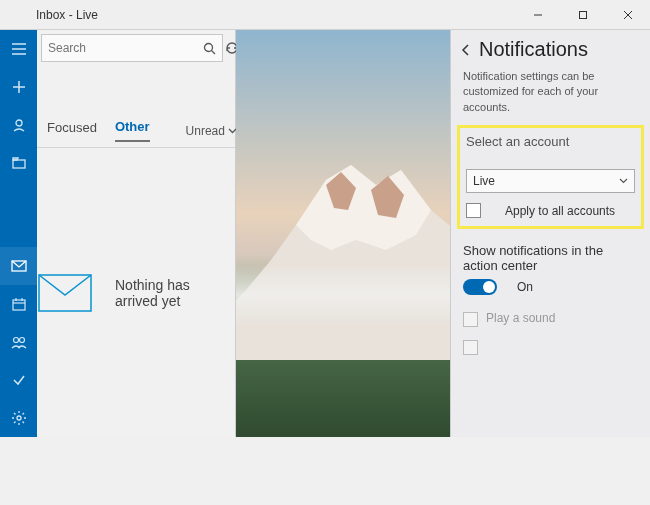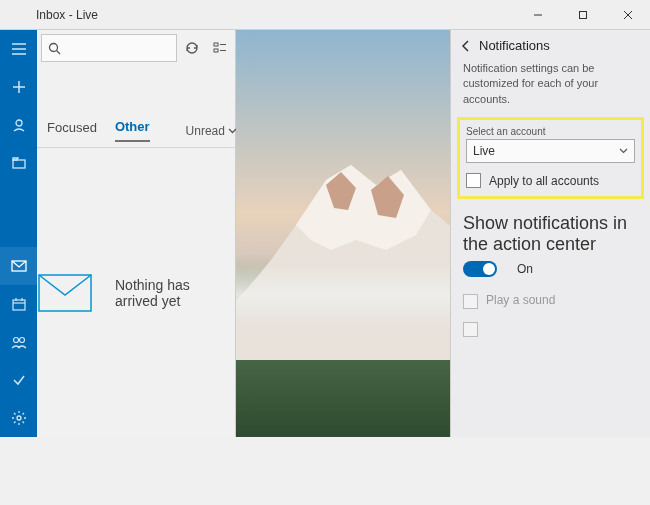--- a/index.html
+++ b/index.html
@@ -43,30 +43,30 @@
   
   .bgimg { flex: 1; position: relative; overflow: hidden; }
   .sky { position: absolute; inset: 0; background: linear-gradient(to bottom, #8fb5cf 0%, #c6c7c1 28%, #e8d2bb 45%, #d8c9bd 55%, #9fb095 65%, #4a6a48 78%, #2f4a30 100%); }
   .mountain { position: absolute; left: -20px; right: -10px; top: 110px; height: 220px; }
   .fog { position:absolute; left:0; right:0; top:235px; height:60px; background: linear-gradient(to bottom, rgba(255,255,255,0.0), rgba(240,240,238,0.85), rgba(240,240,238,0.0)); }
 
   
   .panel { width: 200px; background: #ececee; border-left: 1px solid #ccc; display: flex; flex-direction: column; padding: 0; position: relative; }
   .panel .phdr { display: flex; align-items: center; gap: 8px; padding: 8px 10px 4px 10px; }
   .panel .phdr .back { color: #333; font-size: 13px; }
-  .panel .phdr .ptitle { font-size: 13px; color: #222; }
+  .panel .phdr .ptitle { font-size: 20px; color: #222; }
   .panel .psub { font-size: 11px; color: #555; padding: 4px 12px 8px 12px; line-height: 1.4; }
 
   .highlight { margin: 2px 6px 8px 6px; border: 3px solid #f6e94e; padding: 6px 6px 8px 6px; }
-  .highlight .lbl { font-size: 10px; color: #555; }
-  .highlight .select { margin-top: 2px; height: 24px; border: 1px solid #aaa; background: #fafafa; display: flex; align-items: center; justify-content: space-between; padding: 0 6px; font-size: 12px; color: #333; }
-  .chkrow { display: flex; align-items: center; gap: 8px; margin-top: 10px; font-size: 12px; color: #333; }
+  .highlight .lbl { font-size: 13px; color: #555; }
+  .highlight .select { margin-top: 20px; height: 24px; border: 1px solid #aaa; background: #fafafa; display: flex; align-items: center; justify-content: space-between; padding: 0 6px; font-size: 12px; color: #333; }
+  .chkrow { display: flex; align-items: center; gap: 24px; margin-top: 10px; font-size: 12px; color: #333; }
   .chkrow .chk { width: 15px; height: 15px; border: 1px solid #888; background: #fff; display: flex; align-items: center; justify-content: center; font-size: 11px; color: #0069b3; }
 
-  .panel .sectlbl { font-size: 18px; color: #333; padding: 6px 12px 4px 12px; }
+  .panel .sectlbl { font-size: 13px; color: #333; padding: 6px 12px 4px 12px; }
   .toggle { margin: 2px 12px 10px 12px; display: flex; align-items: center; gap: 20px; }
   .toggle .track { width: 34px; height: 16px; border-radius: 8px; background: #0069b3; position: relative; }
   .toggle .knob { position: absolute; right: 2px; top: 2px; width: 12px; height: 12px; border-radius: 50%; background: #fff; }
   .toggle .tlabel { font-size: 12px; color: #333; }
 
   .chkrowp { display: flex; align-items: flex-start; gap: 8px; padding: 6px 12px; font-size: 12px; color: #444; }
   .chkrowp .chk { width: 15px; height: 15px; border: 1px solid #888; background: #fff; display: flex; align-items: center; justify-content: center; font-size: 11px; color: #0069b3; flex-shrink: 0; margin-top: 1px; }
   .chkrowp.disabled { color: #999; }
   .chkrowp.disabled .chk { border-color: #bbb; background:#f3f3f3; }
 
@@ -161,20 +161,21 @@
         <svg width="16" height="16" viewBox="0 0 16 16">
             <circle cx="8" cy="8" r="2" fill="none" stroke="#cfe6f5" stroke-width="1.3"></circle>
             <path d="M8 1 L8 3 M8 13 L8 15 M1 8 L3 8 M13 8 L15 8 M3 3 L4.5 4.5 M11.5 11.5 L13 13 M3 13 L4.5 11.5 M11.5 4.5 L13 3" stroke="#cfe6f5" stroke-width="1.3"></path>
           </svg>
       </div>
     </div>
 
     <div class="listcol">
       <div class="searchrow">
         <div class="searchbox">
+          <input placeholder="Search" style="">
           <span class="searchicon">
             <svg width="13" height="13">
                 <circle cx="5.5" cy="5.5" r="4" fill="none" stroke="#555" stroke-width="1.3"></circle>
                 <line x1="8.5" y1="8.5" x2="12" y2="12" stroke="#555" stroke-width="1.3"></line>
               </svg>
           </span>
         </div>
         <div class="toolbtn">
           <svg width="14" height="14" viewBox="0 0 14 14">
               <path d="M2 7 A5 5 0 0 1 12 7 M12 7 L12 4 M12 7 L9 7" fill="none" stroke="#555" stroke-width="1.3"></path>

